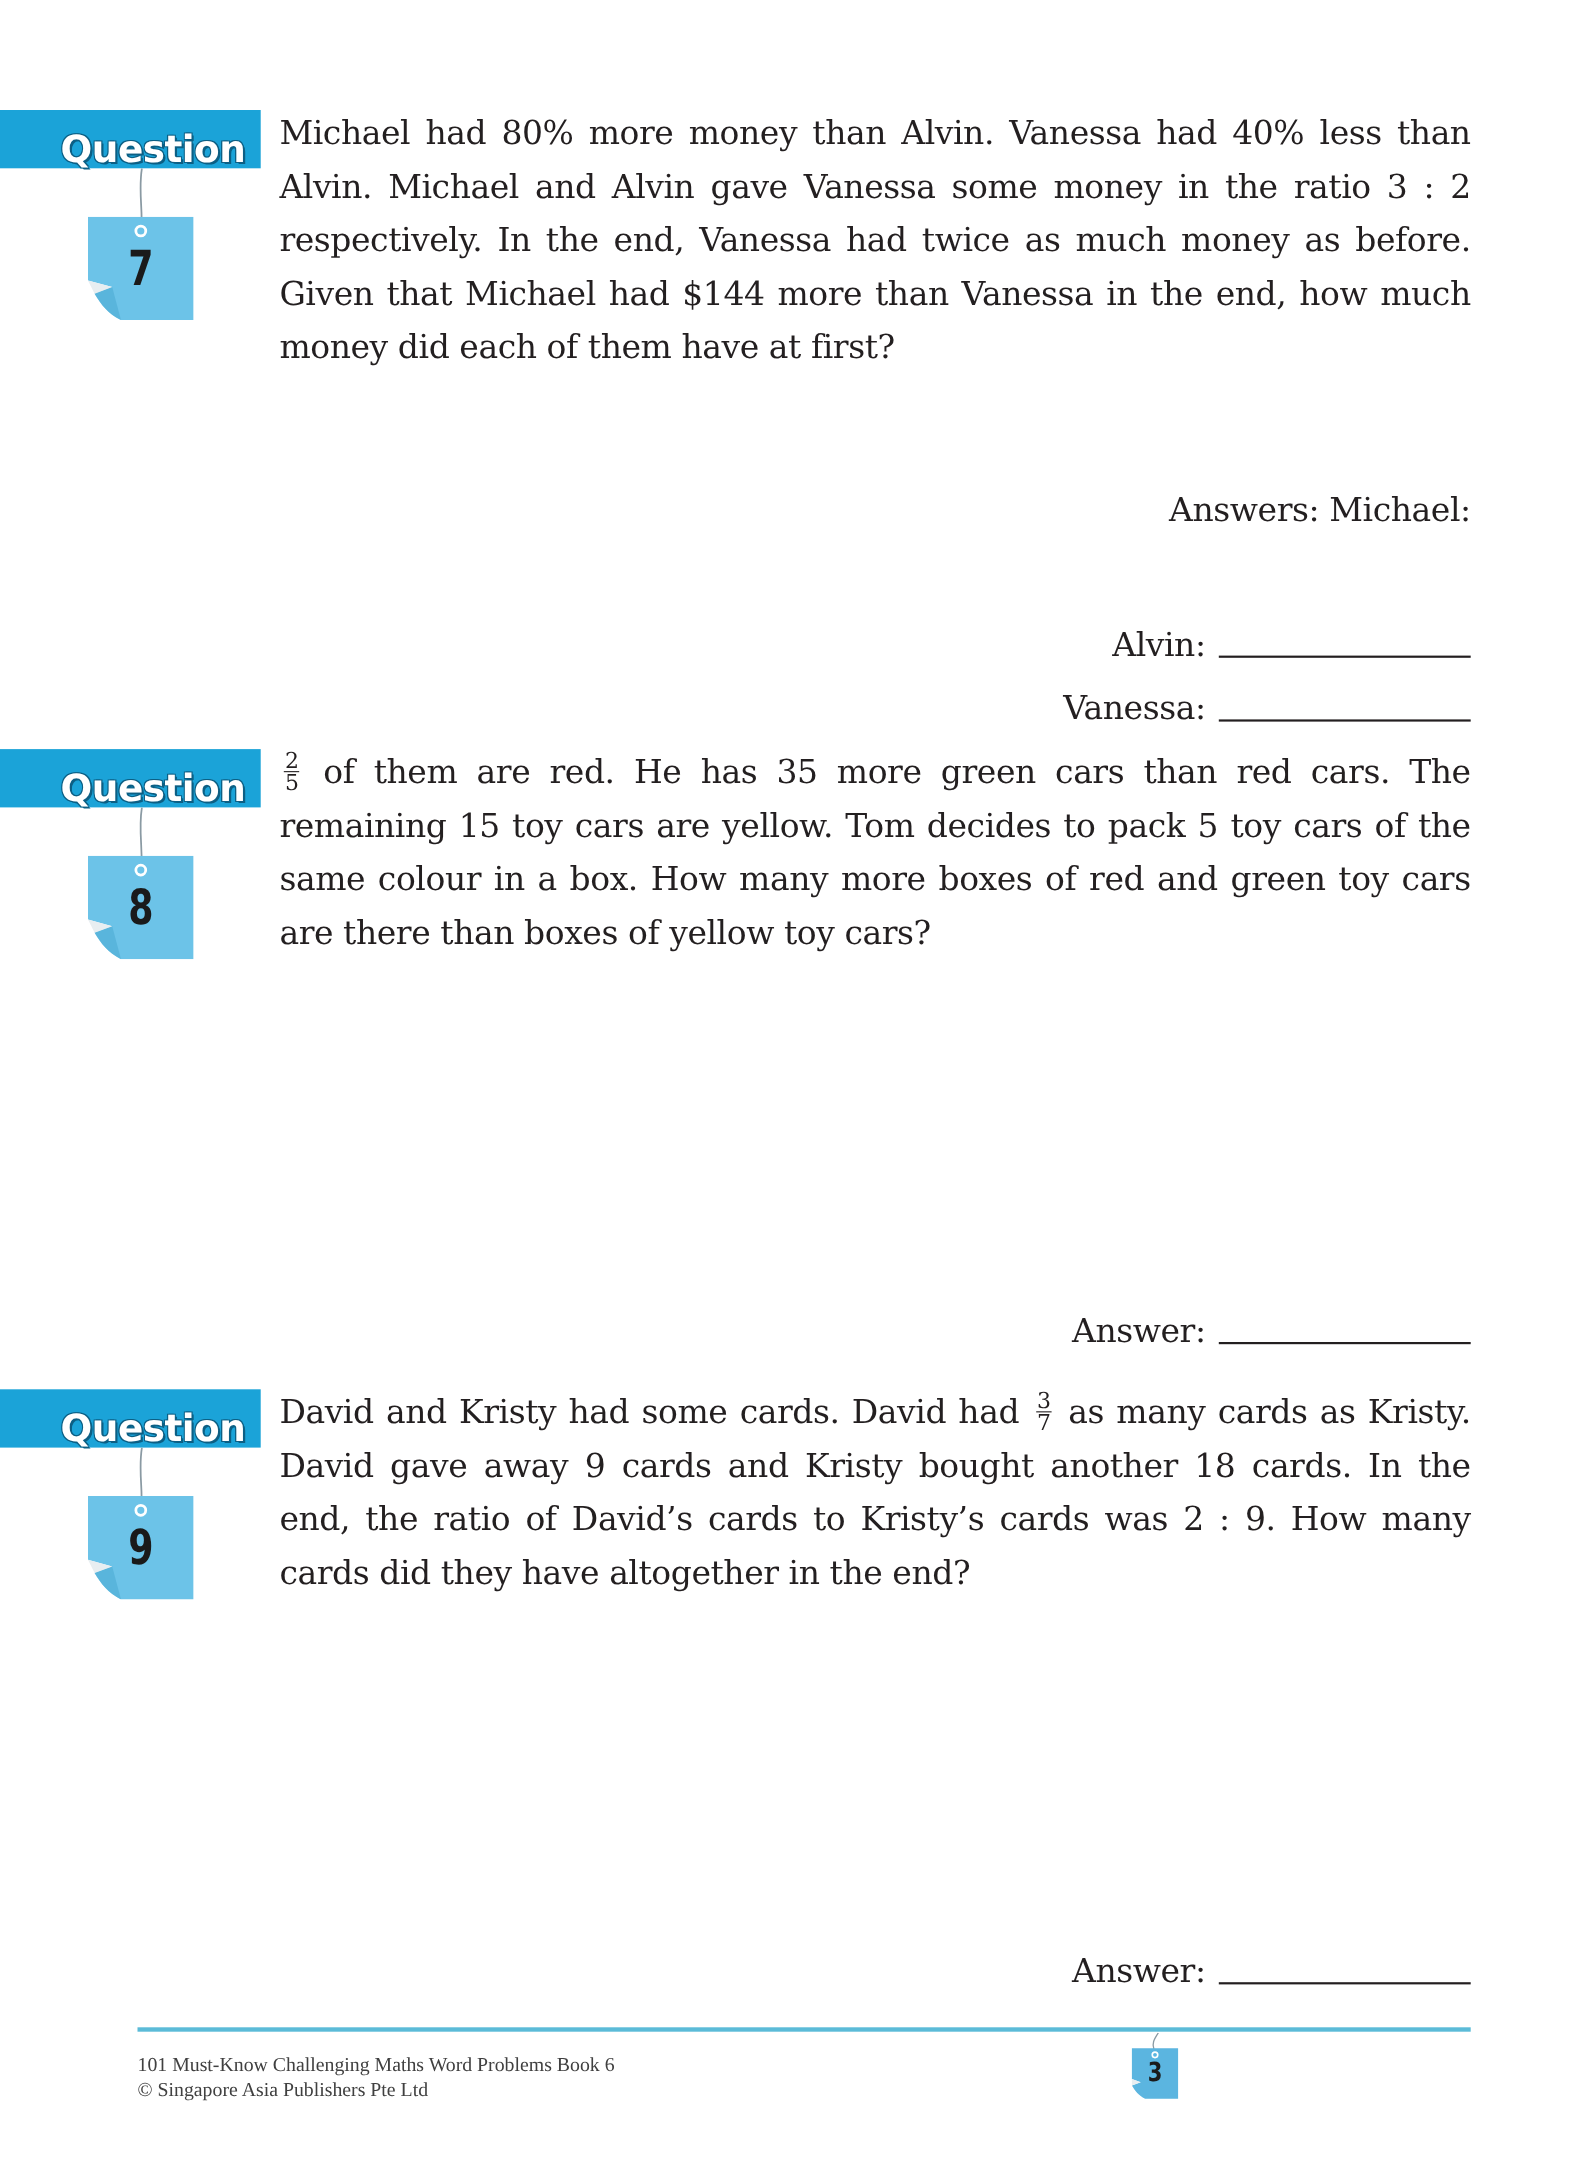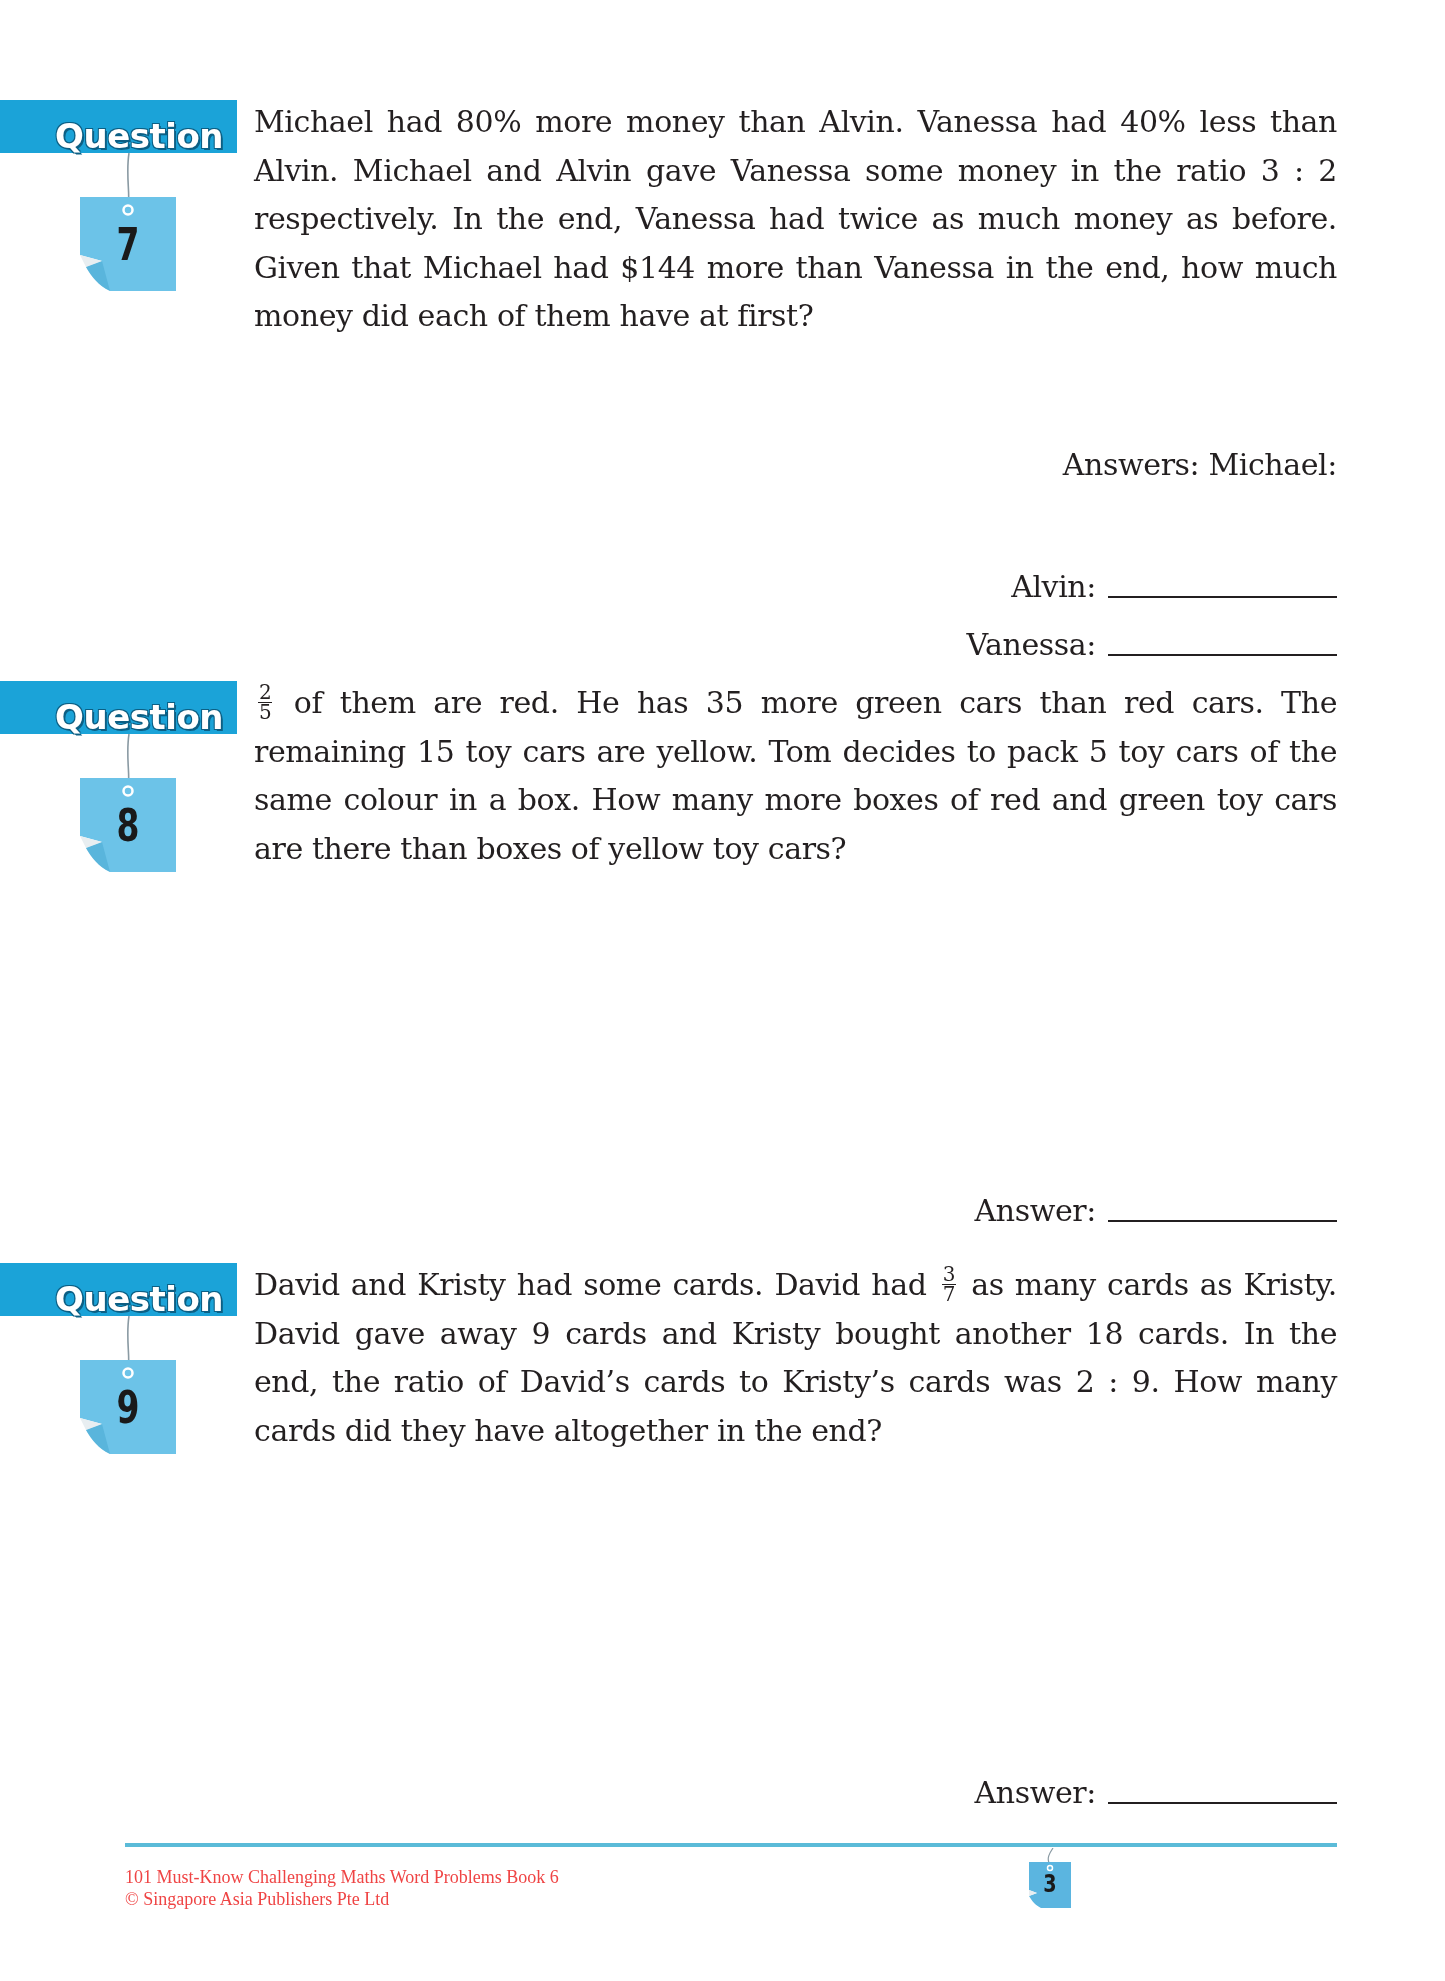--- a/index.html
+++ b/index.html
@@ -19,21 +19,21 @@
          text-align: justify; letter-spacing: -0.4px; }
   .frac { display: inline-block; vertical-align: middle; text-align: center; font-size: 20px;
          line-height: 19px; margin: 0 4px; position: relative; top: -3px; }
   .frac .num { display: block; border-bottom: 1.5px solid #231f20; padding: 0 1px; }
   .frac .den { display: block; }
   .ans-row { position: absolute; right: 108px; height: 40px; display: flex; align-items: flex-end; }
   .ans-label { font-size: 30px; letter-spacing: -0.4px; line-height: 34px; }
   .ans-line { width: 229px; height: 2px; background: #231f20; margin-left: 12px; margin-bottom: 6px; }
   .footer-rule { position: absolute; left: 125px; top: 1843px; width: 1212px; height: 4px; background: #5bbbd8; }
   .footer-text { position: absolute; left: 125px; top: 1866px; font-family: "Liberation Serif", serif;
-         font-size: 18px; line-height: 22px; color: #ef4444; }
+         font-size: 18px; line-height: 22px; color: #404040; }
   .page-tag { position: absolute; left: 1025px; top: 1848px; width: 50px; height: 62px; }
   .page-num { position: absolute; left: 0; top: 22px; width: 50px; text-align: center;
          font-family: "DejaVu Sans", sans-serif; font-weight: bold; font-size: 24px; color: #1a1a1a;
          transform: scaleX(0.8); }
 </style>
 </head>
 <body>
 
 <svg width="0" height="0" style="position:absolute">
   <defs>

